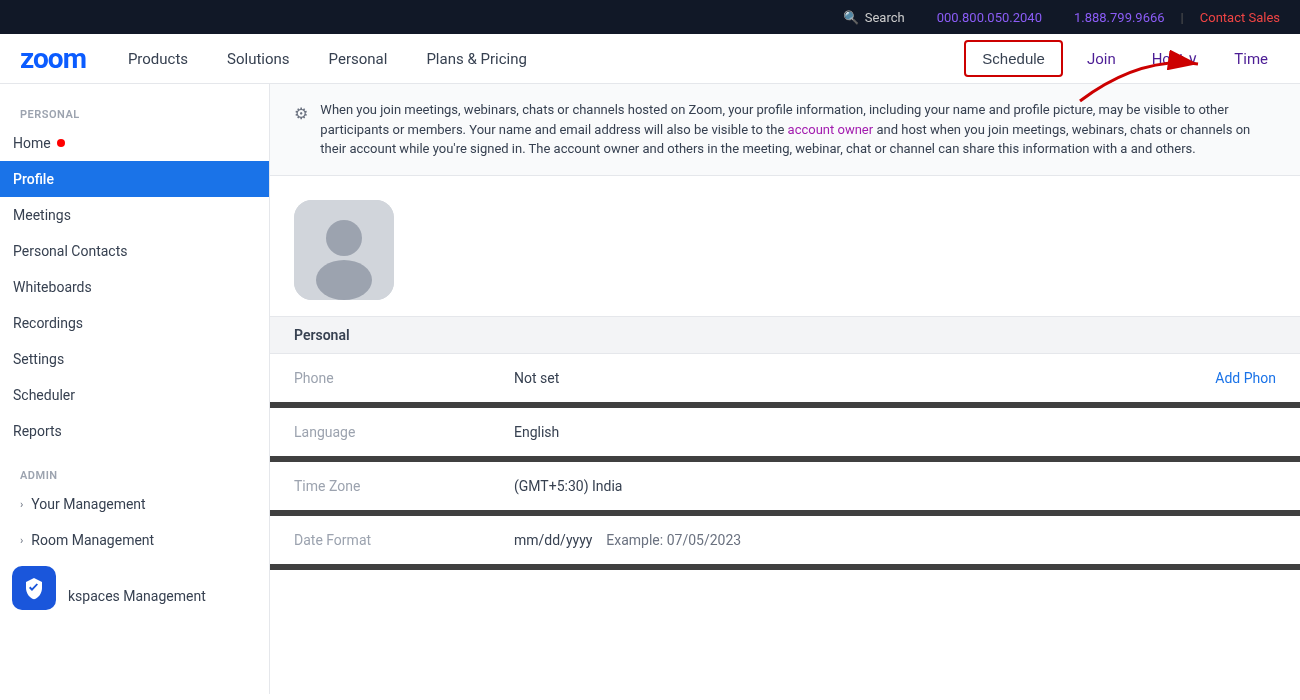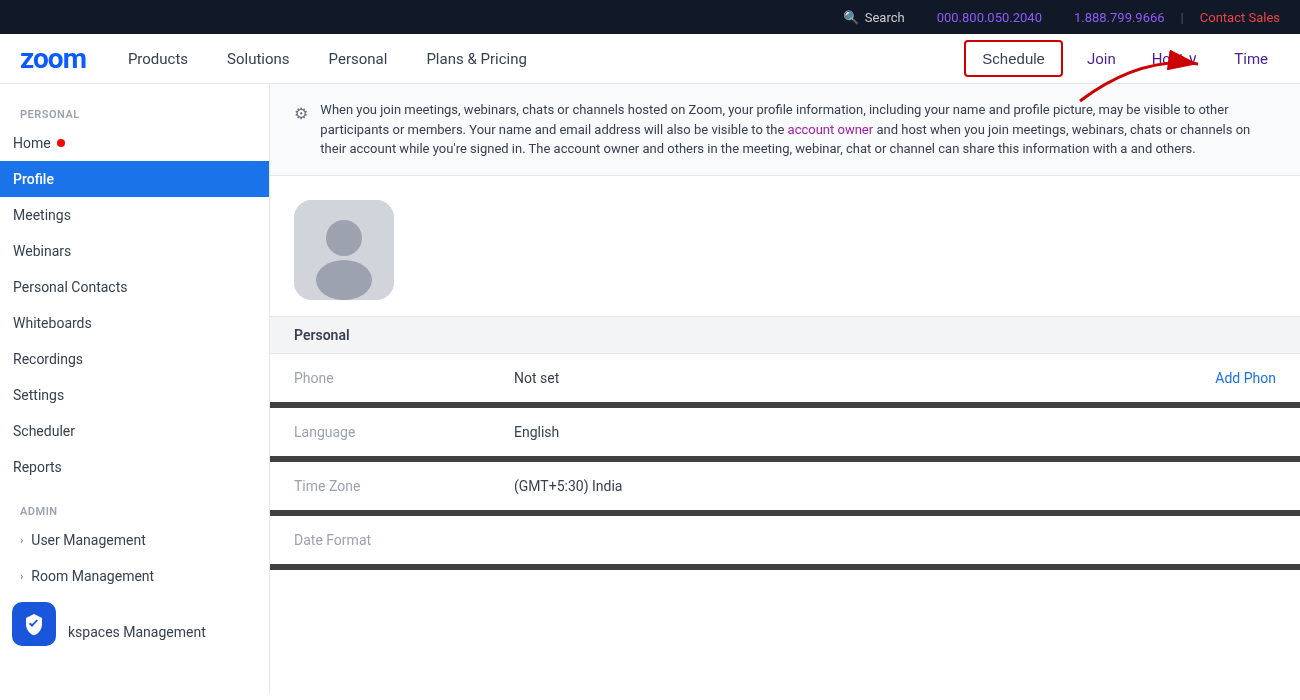--- a/index.html
+++ b/index.html
@@ -228,23 +228,20 @@
         <span>Home</span>
         <span class="badge"></span>
       </div>
       <div class="sidebar-item active">
         <span>Profile</span>
       </div>
       <div class="sidebar-item">
         <span>Meetings</span>
       </div>
       <div class="sidebar-item">
-        <span>Webinars</span>
-      </div>
-      <div class="sidebar-item">
         <span>Personal Contacts</span>
       </div>
       <div class="sidebar-item">
         <span>Whiteboards</span>
       </div>
       <div class="sidebar-item">
         <span>Recordings</span>
       </div>
       <div class="sidebar-item">
         <span>Settings</span>
@@ -254,21 +251,21 @@
       </div>
       <div class="sidebar-item">
         <span>Reports</span>
       </div>
 
       <div style="height: 12px;"></div>
       <div class="sidebar-section-label">ADMIN</div>
 
       <div class="sidebar-group">
         <span class="chevron">›</span>
-        <span>User Management</span>
+        <span>Your Management</span>
       </div>
       <div class="sidebar-group">
         <span class="chevron">›</span>
         <span>Room Management</span>
       </div>
       <div style="display:flex; align-items:flex-end; padding: 4px 0 4px 0; position:relative;">
         <div style="width:44px; height:44px; background:#1a56db; border-radius:10px; display:flex; align-items:center; justify-content:center; margin: 4px 12px;">
           <svg width="24" height="24" viewBox="0 0 24 24" fill="white">
               <path d="M12 2L4 6v6c0 5.25 3.5 10.15 8 11.25C16.5 22.15 20 17.25 20 12V6L12 2z"></path>
               <path d="M10 15l-3-3 1.4-1.4 1.6 1.6 4.6-4.6L16 8.6 10 15z" fill="#1a56db"></path>
@@ -312,16 +309,21 @@
         <div class="field-value">English</div>
       </div>
 
       <div class="profile-field">
         <div class="field-label">Time Zone</div>
         <div class="field-value">(GMT+5:30) India</div>
       </div>
 
       <div class="profile-field">
         <div class="field-label">Date Format</div>
+        <div class="field-value">
+          <span>mm/dd/yyyy</span>
+          &nbsp;&nbsp;
+          <span style="color:#6b7280;">Example: 07/05/2023</span>
+        </div>
       </div>
     </div>
   </div>
 </div>
 
 </body></html>

